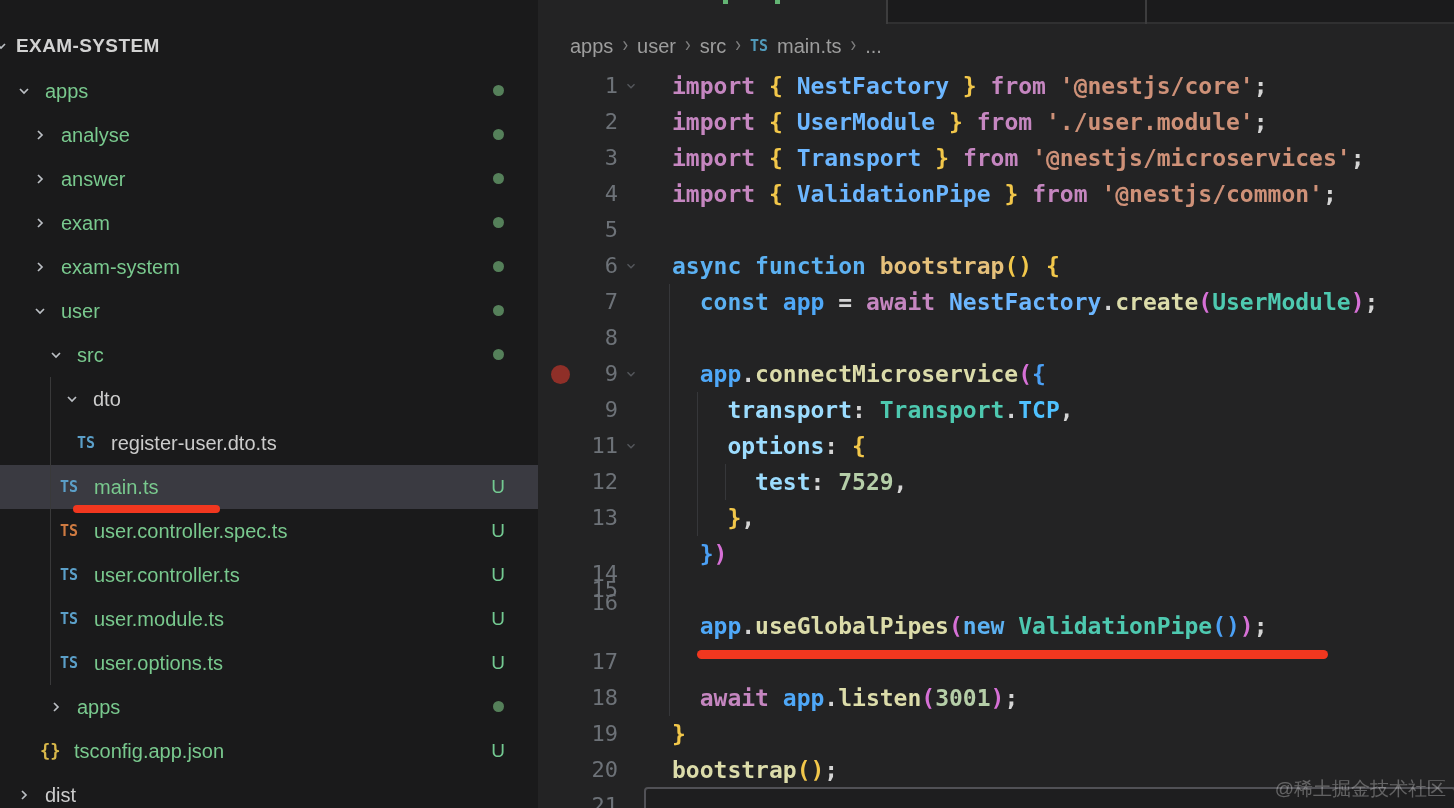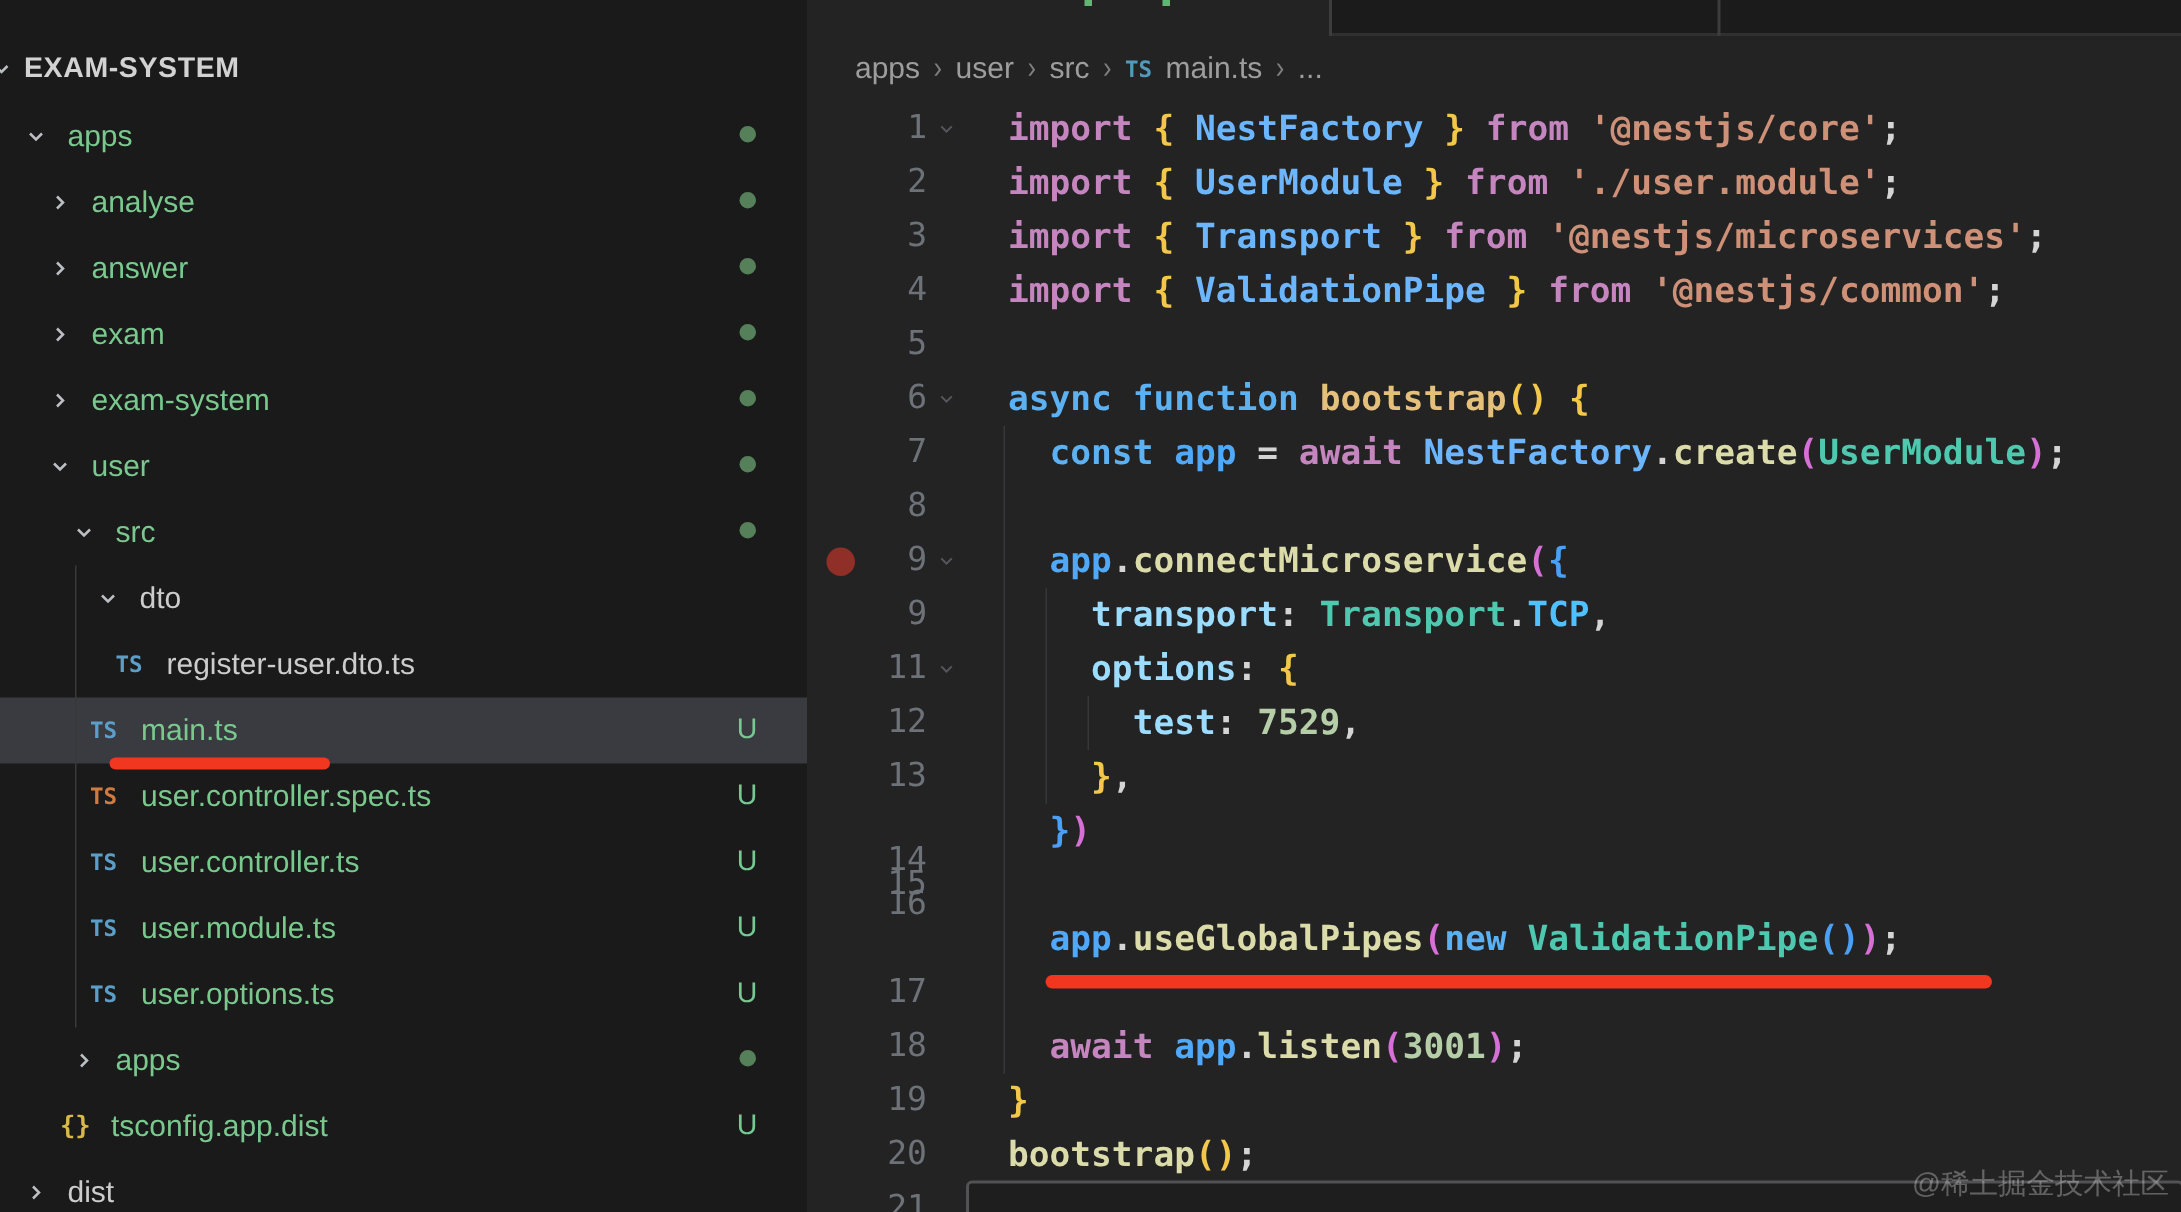--- a/index.html
+++ b/index.html
@@ -155,21 +155,21 @@
         </div>
         <div class="trow" style="top: 685px; padding-left: 48px;">
           <span class="chev"><svg width="16" height="16" viewBox="0 0 16 16">
               <path d="M6 4 L10 8 L10 8 L6 12" fill="none" stroke="#bbbfc4" stroke-width="1.7"></path>
             </svg></span>
           <span class="lbl green">apps</span>
           <span class="marker"><span class="dot"></span></span>
         </div>
         <div class="trow" style="top: 729px; padding-left: 40px;">
           <span class="fic brc">{}</span>
-          <span class="lbl green">tsconfig.app.dist</span>
+          <span class="lbl green">tsconfig.app.json</span>
           <span class="marker"><span class="uu">U</span></span>
         </div>
         <div class="trow" style="top: 773px; padding-left: 16px;">
           <span class="chev"><svg width="16" height="16" viewBox="0 0 16 16">
               <path d="M6 4 L10 8 L10 8 L6 12" fill="none" stroke="#bbbfc4" stroke-width="1.7"></path>
             </svg></span>
           <span class="lbl white">dist</span>
         </div>
       </div>
     <div class="tree-guide"></div>

